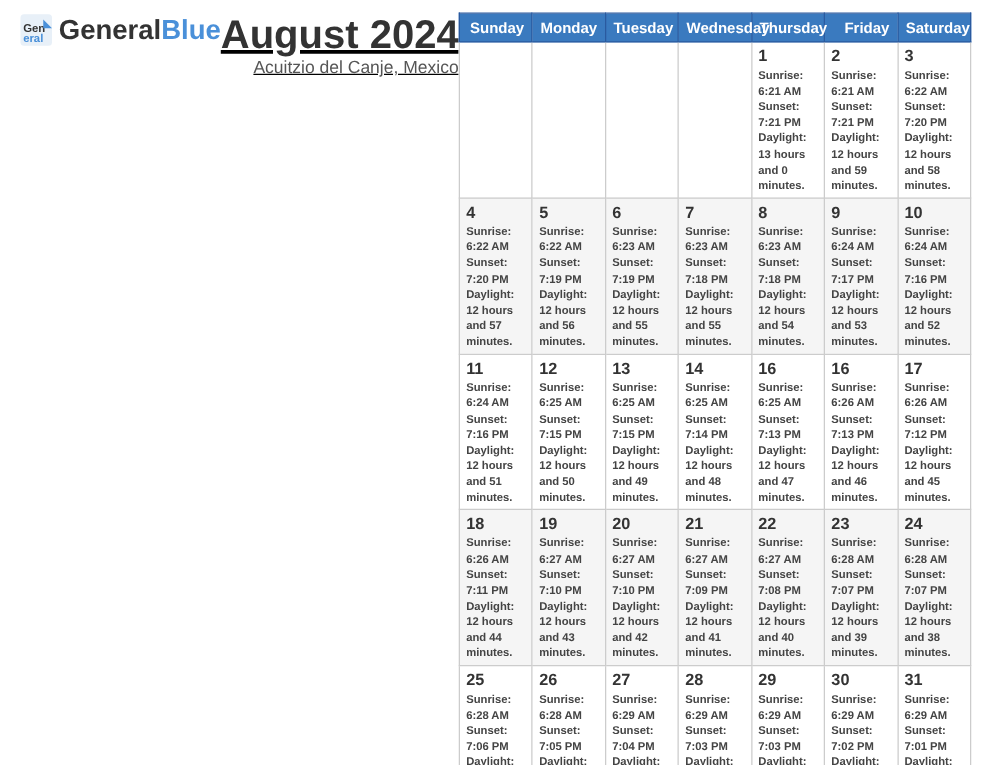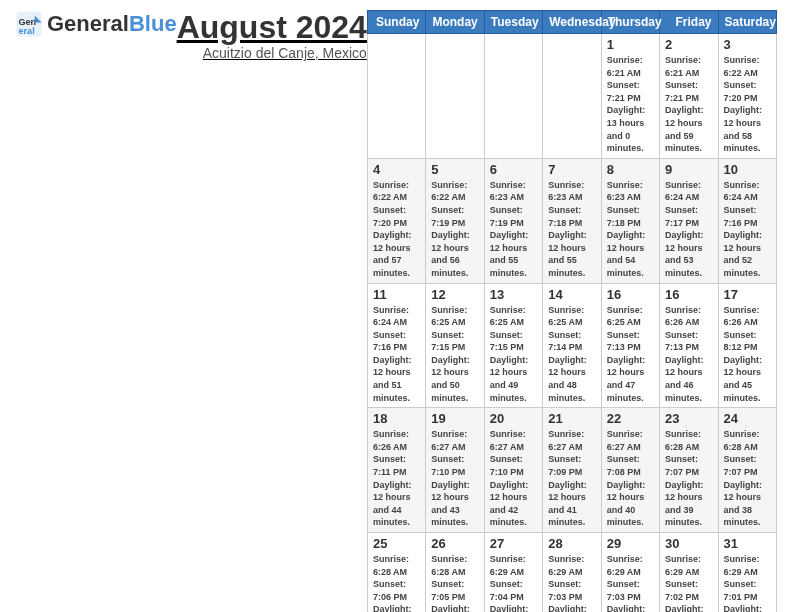--- a/index.html
+++ b/index.html
@@ -273,21 +273,21 @@
         <div class="day-info">
           <span>Sunrise: 6:26 AM</span><br>
           <span>Sunset: 7:13 PM</span><br>
           <span>Daylight: 12 hours and 46 minutes.</span>
         </div>
       </td>
           <td>
         <span class="day-num">17</span>
         <div class="day-info">
           <span>Sunrise: 6:26 AM</span><br>
-          <span>Sunset: 8:12 PM</span><br>
+          <span>Sunset: 7:12 PM</span><br>
           <span>Daylight: 12 hours and 45 minutes.</span>
         </div>
       </td>
         </tr>
         <tr>
           <td>
         <span class="day-num">18</span>
         <div class="day-info">
           <span>Sunrise: 6:26 AM</span><br>
           <span>Sunset: 7:11 PM</span><br>

